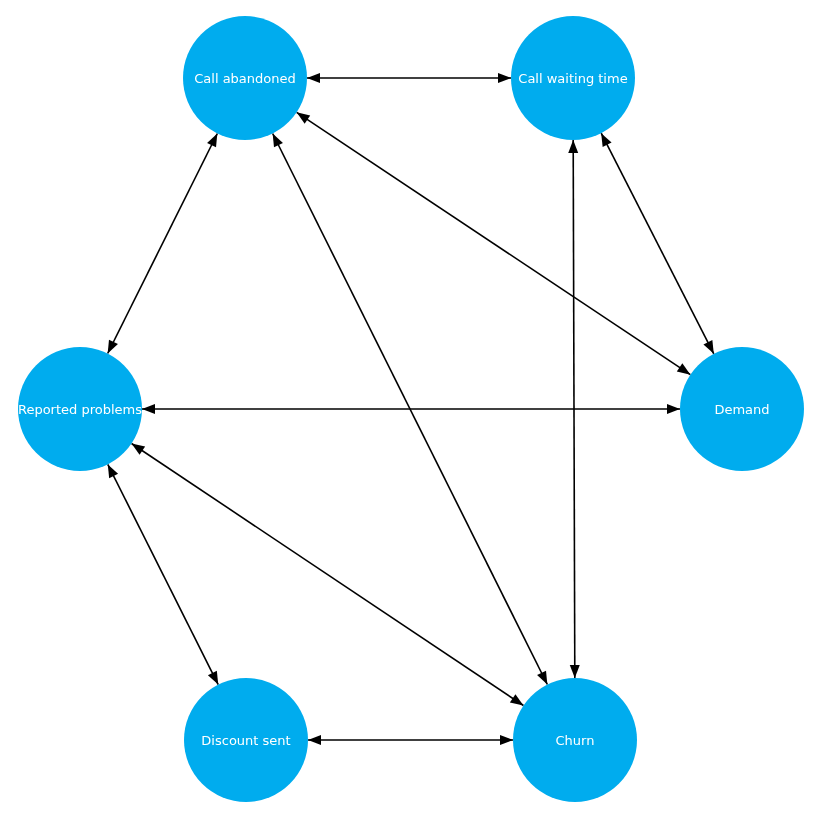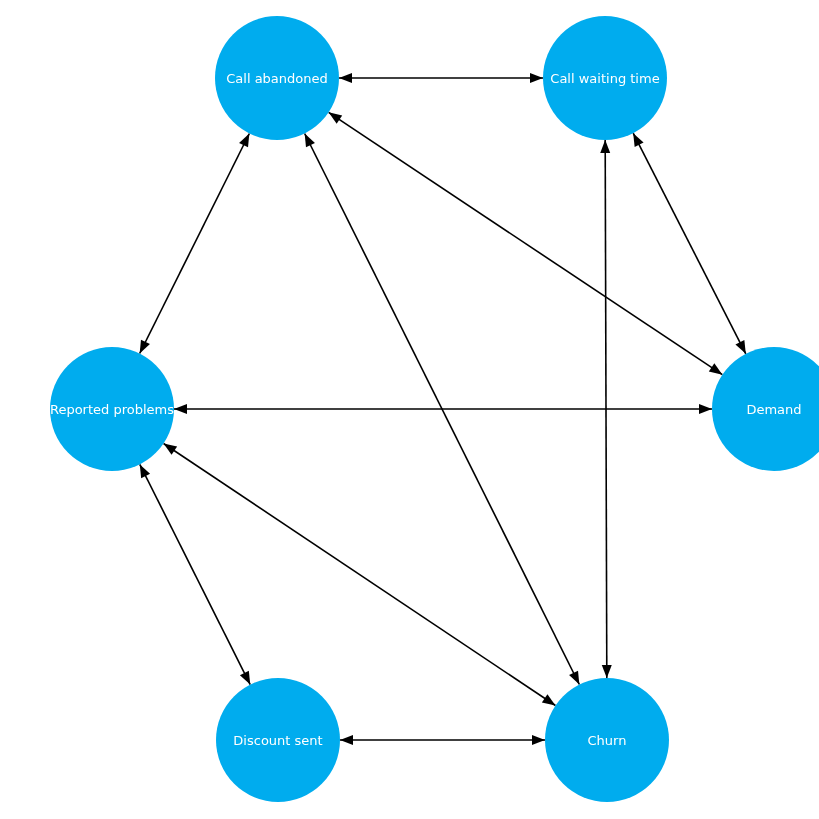--- a/index.html
+++ b/index.html
@@ -8,21 +8,20 @@
     background: #ffffff;
     width: 819px;
     height: 819px;
     overflow: hidden;
     font-family: "DejaVu Sans", sans-serif;
   }
   #graph-wrap {
     width: 782px;
     height: 819px;
     position: relative;
-    margin-left: 32px;
   }
   svg {
     display: block;
   }
   .node-label {
     font-family: "DejaVu Sans", sans-serif;
     font-size: 13px;
     pointer-events: none;
   }
 </style>

